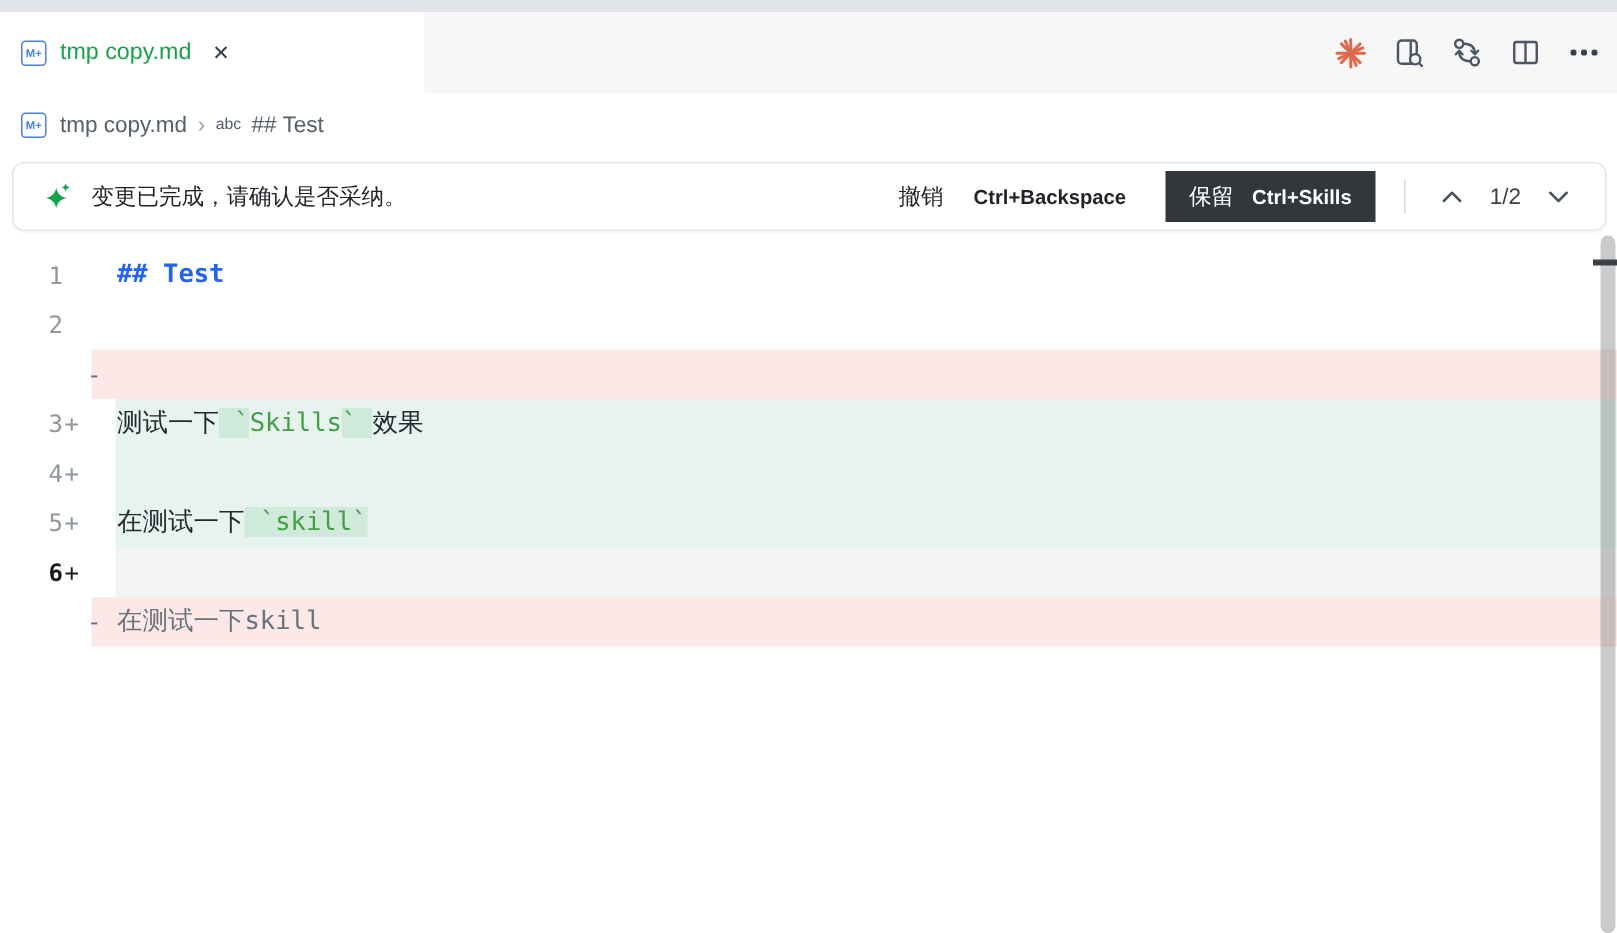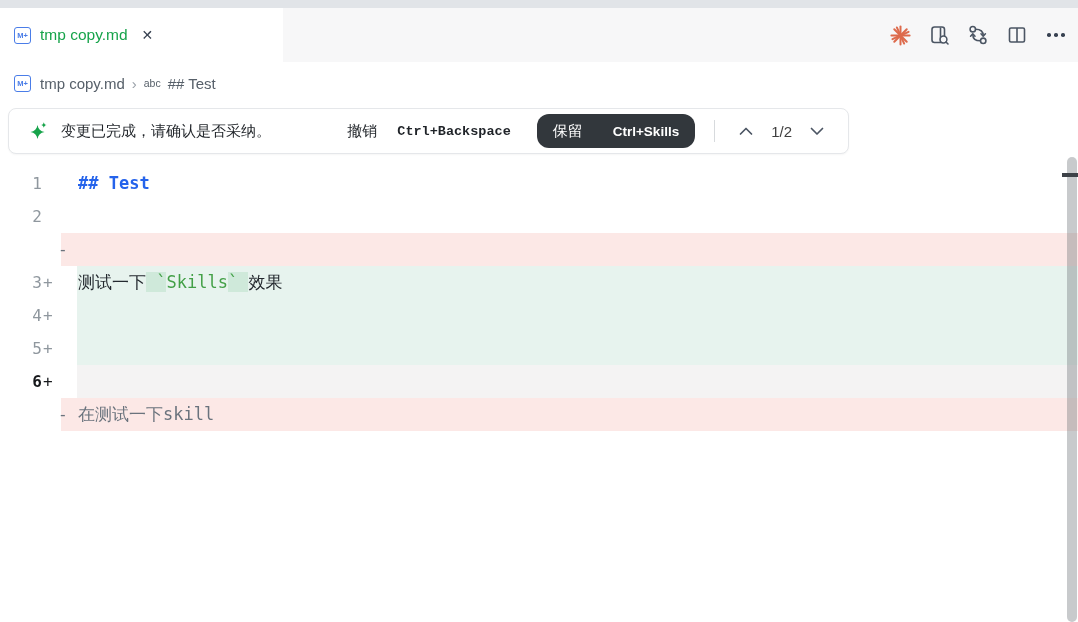--- a/index.html
+++ b/index.html
@@ -26,31 +26,31 @@
 
   
   .breadcrumb{position:absolute;left:0;top:62px;width:1078px;height:42px;background:#fff;
               display:flex;align-items:center;padding-left:14px;box-sizing:border-box;gap:7px;}
   .crumb-file{font-size:15px;color:#57606a;cursor:pointer;margin-left:2px;}
   .crumb-sep{font-size:15px;color:#9aa1a9;}
   .abc-icon{font-size:10.5px;font-weight:normal;color:#57606a;letter-spacing:0;}
   .crumb-symbol{font-size:15px;color:#57606a;cursor:pointer;}
 
   
-  .banner{position:absolute;left:8px;top:108px;width:841px;height:46px;background:#fff;
+  .banner{position:absolute;left:8px;top:108px;width:1063px;height:46px;background:#fff;
           border:1px solid #e5e7ea;border-radius:8px;box-sizing:border-box;
           display:flex;align-items:center;box-shadow:0 1px 2px rgba(0,0,0,.04);}
   .banner .sparkle{margin-left:18px;flex:0 0 auto;display:flex;}
   .banner-msg{margin-left:12px;font-size:15px;color:#1f2328;}
   .banner-right{margin-left:auto;display:flex;align-items:center;padding-right:20px;}
   .undo{display:flex;align-items:center;gap:20px;cursor:pointer;margin-right:26px;}
   .undo-label{font-size:15px;color:#1f2328;}
-  .undo-key{font-size:13.5px;font-weight:bold;color:#1f2328;font-family:Liberation Mono, monospace;}
-  .keep-btn{height:34px;background:#32373c;border-radius:12px;display:flex;align-items:center;
-            padding:0 16px;gap:30px;cursor:pointer;}
+  .undo-key{font-size:13.5px;font-weight:bold;color:#1f2328;}
+  .keep-btn{height:34px;background:#32373c;border-radius:0;display:flex;align-items:center;
+            padding:0 16px;gap:12px;cursor:pointer;}
   .keep-label{font-size:15px;color:#fff;}
   .keep-key{font-size:13.5px;font-weight:bold;color:#fff;}
   .v-div{width:1px;height:22px;background:#d7dadd;margin:0 20px 0 19px;}
   .nav-btn{width:22px;height:22px;display:flex;align-items:center;justify-content:center;cursor:pointer;}
   .nav-pos{font-size:15px;color:#404040;margin:0 14px;}
 
   
   .editor{position:absolute;left:0;top:167px;width:1078px;}
   .ed-row{position:relative;height:33px;line-height:33px;
           font-family:"DejaVu Sans Mono","Liberation Sans",monospace;font-size:17px;color:var(--text-dark,#24292f);}
@@ -206,20 +206,21 @@
       <div class="ed-row added">
         <div class="row-bg"></div>
         <span class="gutter-num">4</span>
         <span class="gutter-marker">+</span>
         <span class="row-content"></span>
       </div>
       <div class="ed-row added">
         <div class="row-bg"></div>
         <span class="gutter-num">5</span>
         <span class="gutter-marker">+</span>
+        <span class="row-content"><span class="seg">在测试一下</span><span class="seg hl"> </span><span class="seg code hl">`skill`</span></span>
       </div>
       <div class="ed-row added-current">
         <div class="row-bg"></div>
         <span class="gutter-num">6</span>
         <span class="gutter-marker">+</span>
         <span class="row-content"></span>
       </div>
       <div class="ed-row removed">
         <div class="row-bg"></div>
         <span class="gutter-num"></span>

